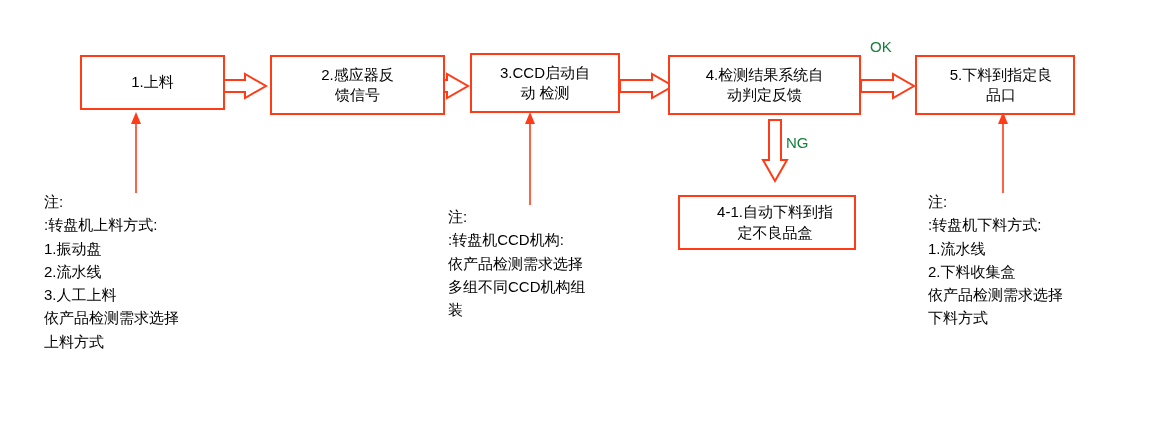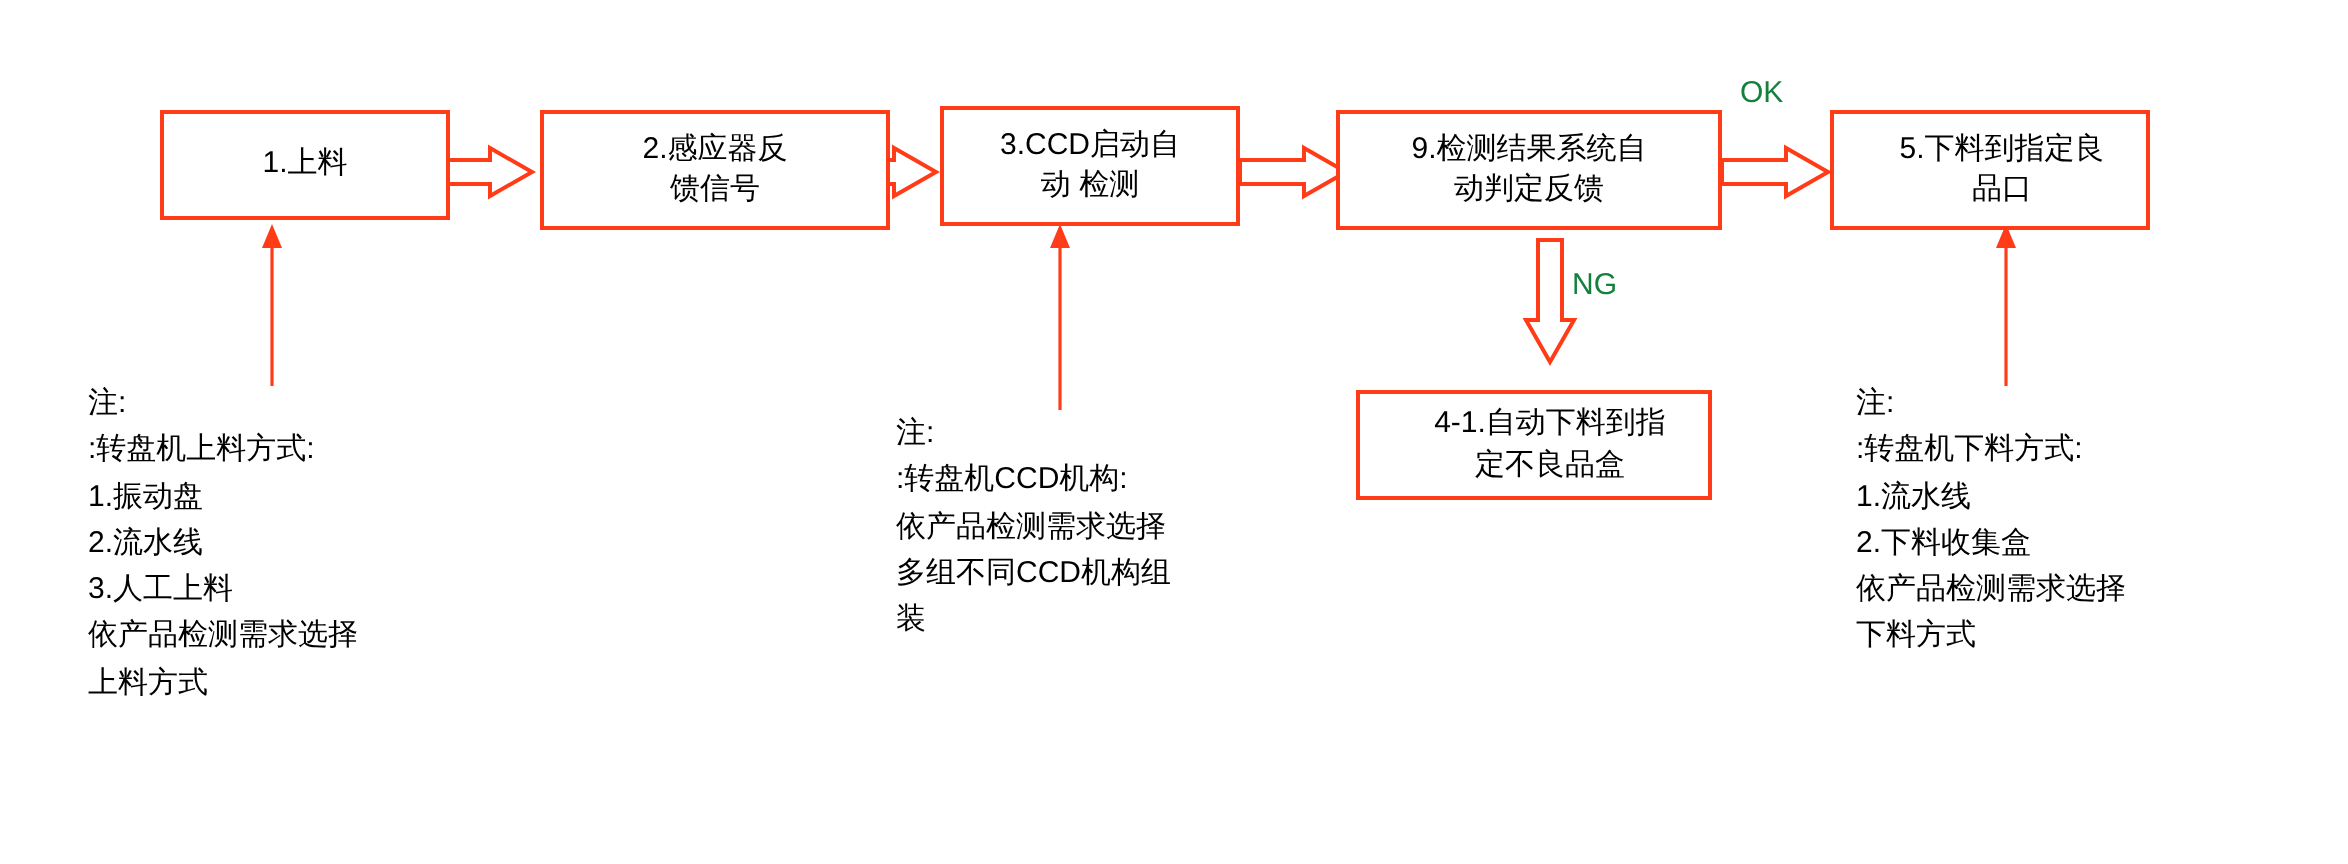--- a/index.html
+++ b/index.html
@@ -110,21 +110,21 @@
   </svg>
 
   <div class="node" style="left:68px; top:55px; width:145px; height:55px;margin-left:12px;">1.上料</div>
 
   <div class="node" style="left:270px; top:55px; width:175px; height:60px;">2.感应器反
 馈信号</div>
 
   <div class="node" style="left:470px; top:53px; width:150px; height:60px;">3.CCD启动自
 动 检测</div>
 
-  <div class="node" style="left:668px; top:55px; width:193px; height:60px;">9.检测结果系统自
+  <div class="node" style="left:668px; top:55px; width:193px; height:60px;">4.检测结果系统自
 动判定反馈</div>
 
   <div class="node" style="left:915px; top:55px; width:160px; height:60px;padding-left:16px;">5.下料到指定良
 品口</div>
 
   <div class="node" style="left:678px; top:195px; width:178px; height:55px;padding-left:20px;">4-1.自动下料到指
 定不良品盒</div>
 
   <div class="edge-label" style="left:870px; top:38px;">OK</div>
 

